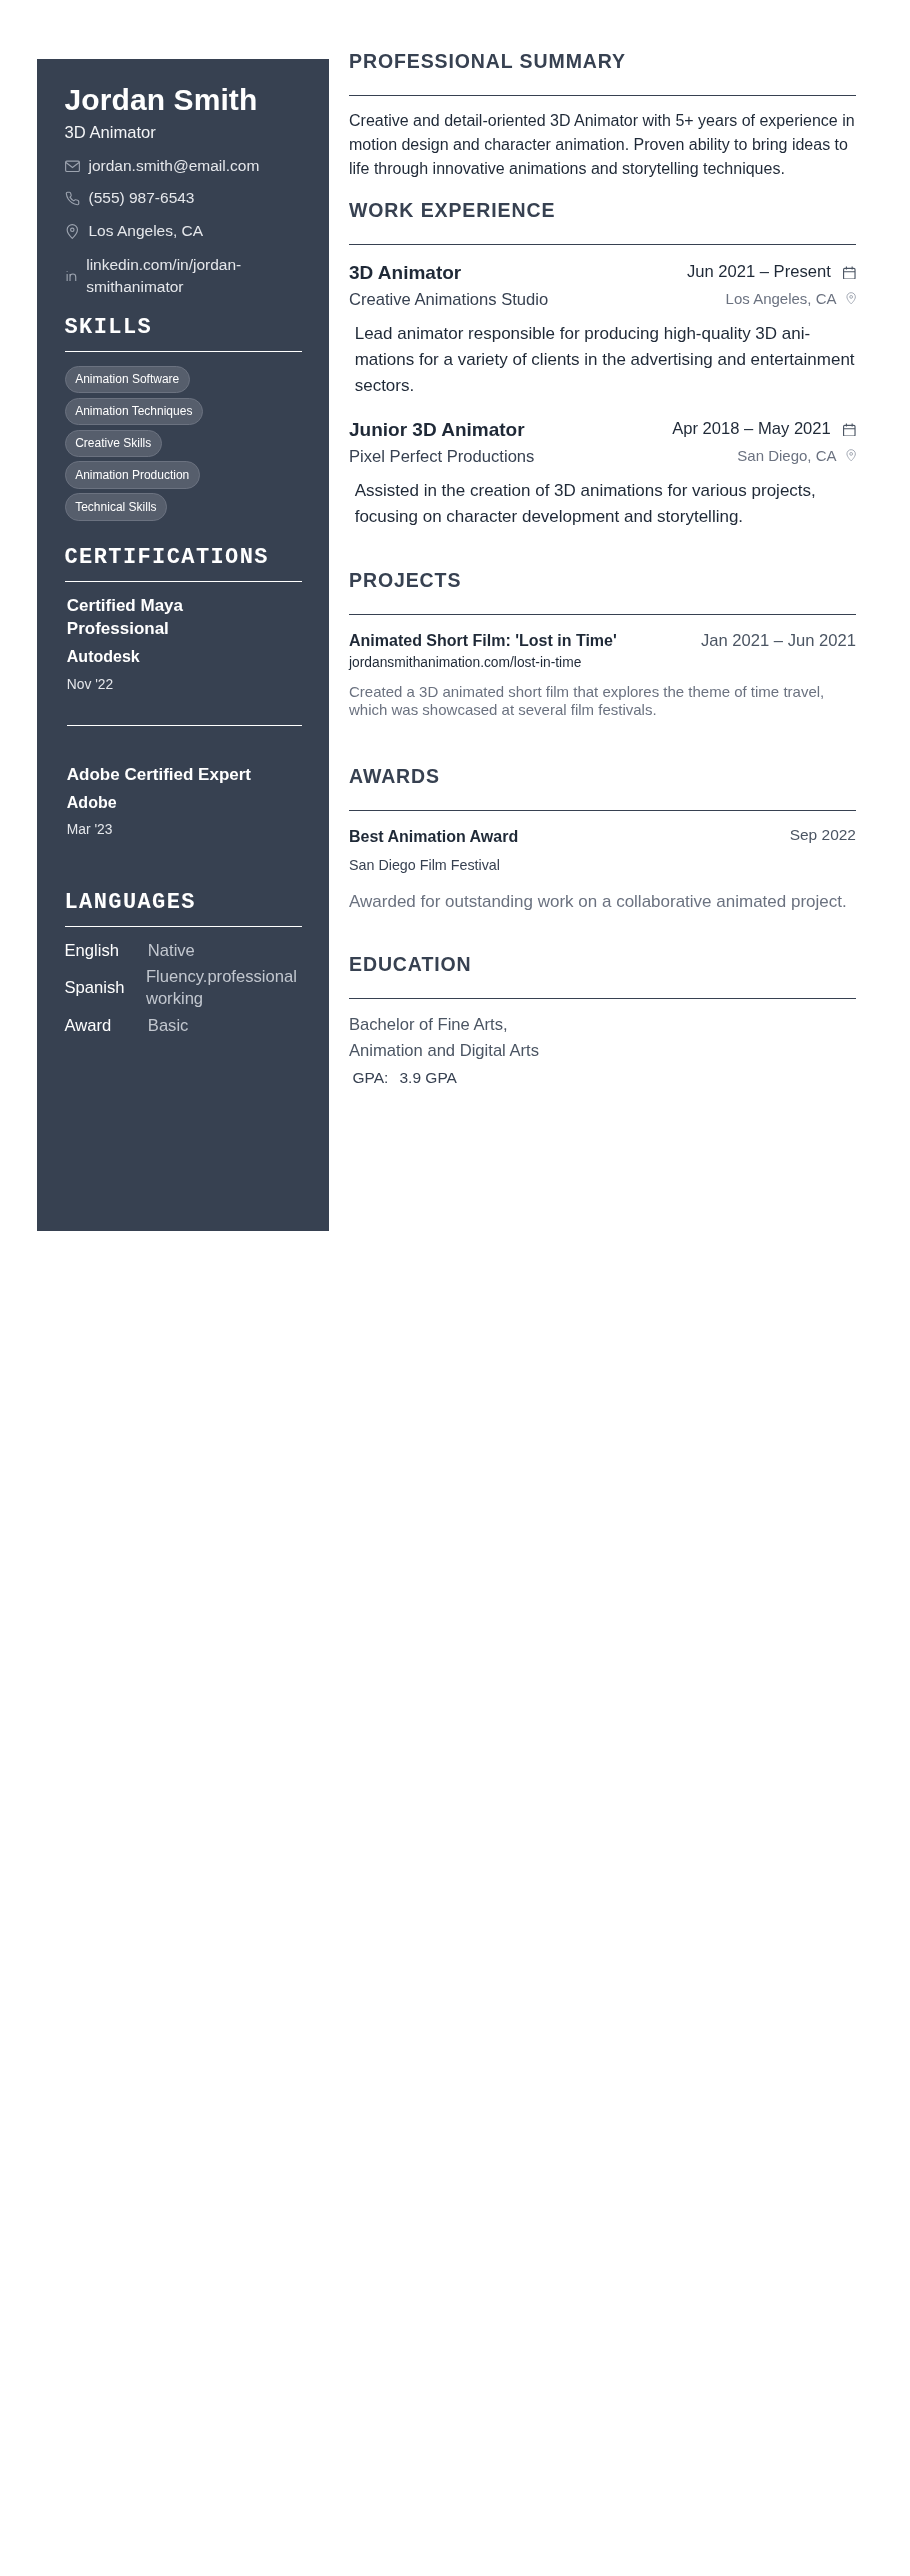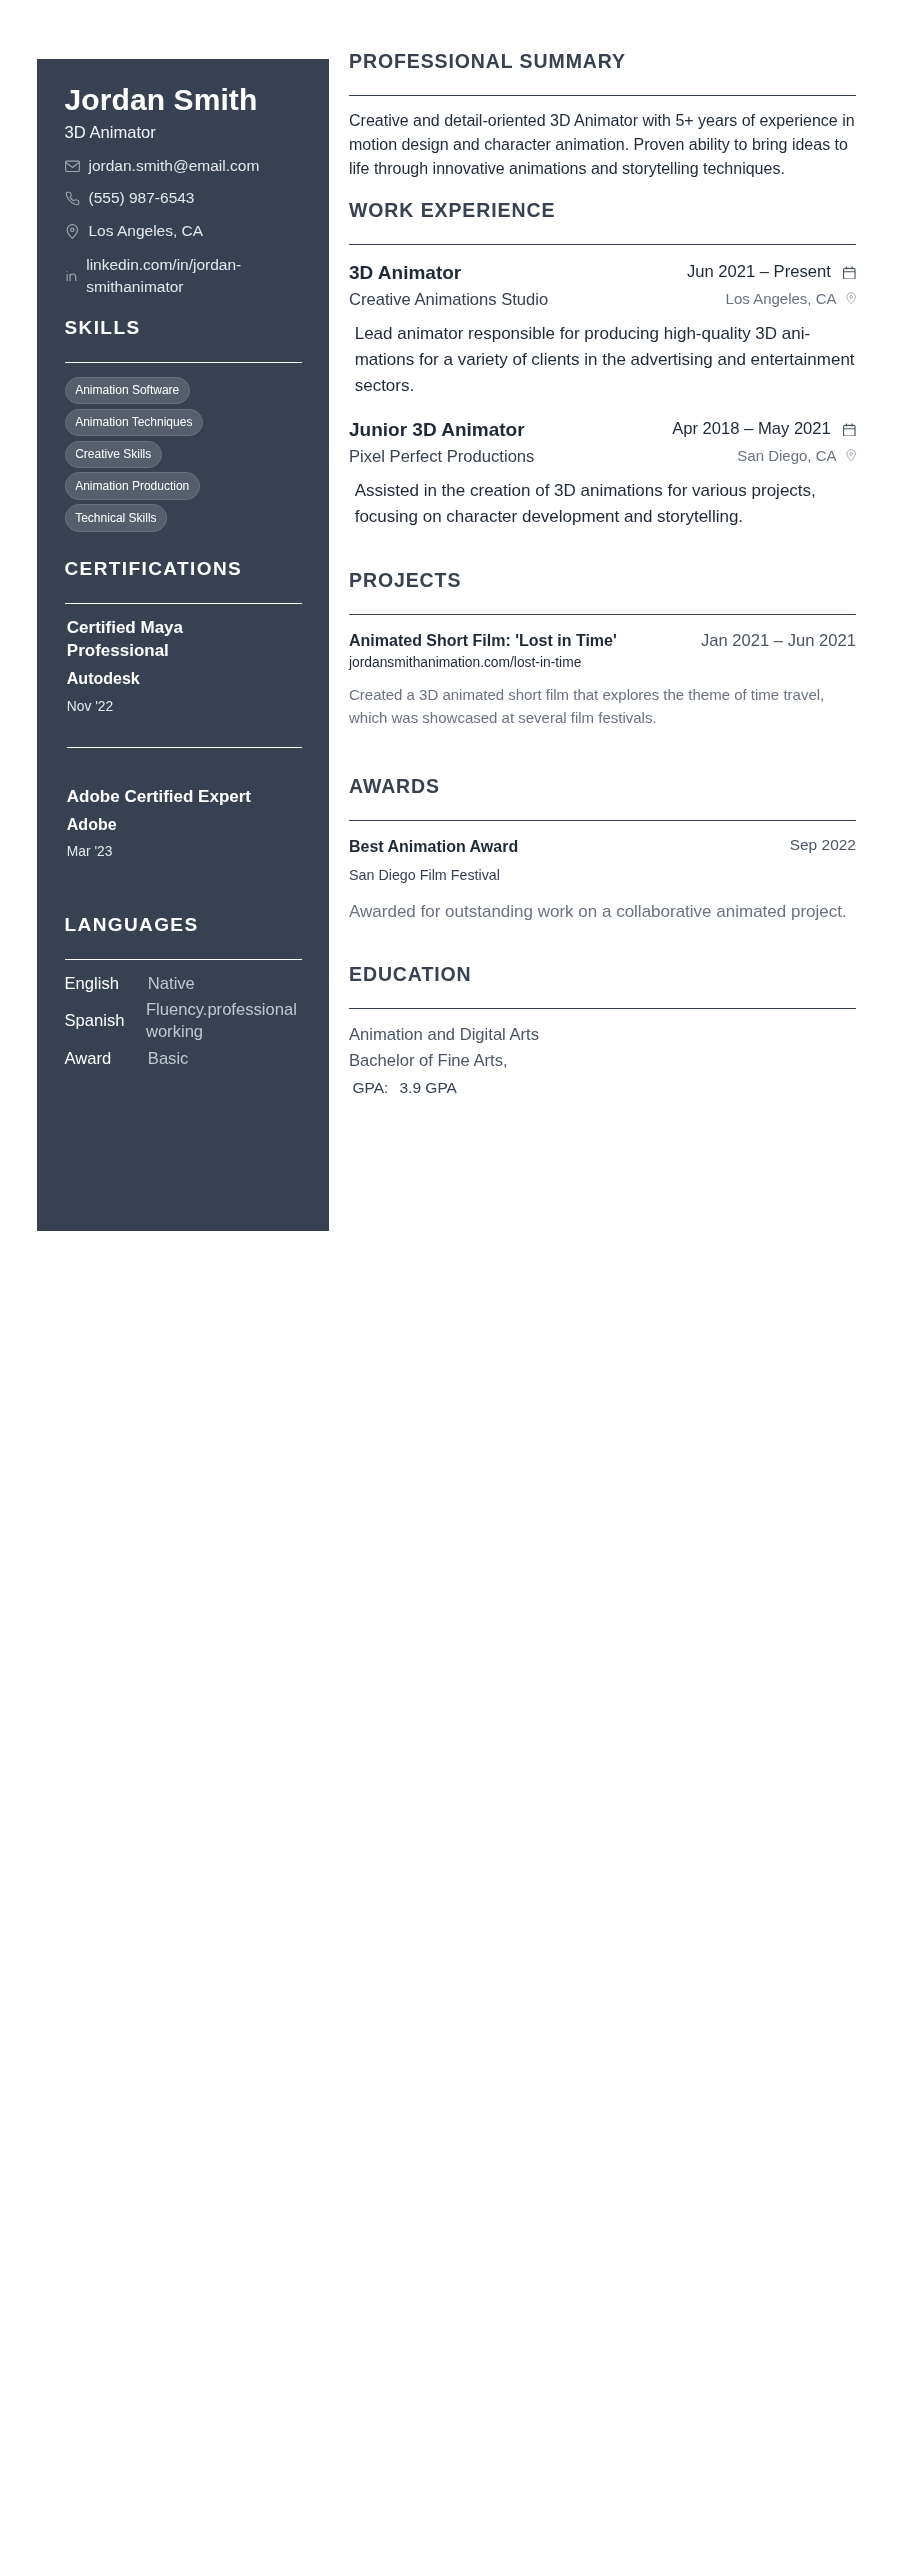--- a/index.html
+++ b/index.html
@@ -14,21 +14,21 @@
   }
   .name { font-size: 30px; font-weight: bold; line-height: 34px; margin-top: 3.4px; letter-spacing: 0.1px; }
   .role { font-size: 16.6px; line-height: 20.6px; margin-top: 5.7px; color: #f3f4f6; }
   .contacts { margin-top: 12.6px; }
   .contact { display: flex; align-items: center; font-size: 15.5px; color: #e5e7eb; margin-bottom: 12px; line-height: 20.6px; }
   .contact .ic { width: 16px; height: 16px; margin-right: 8px; flex: 0 0 16px; display: flex; align-items: center; justify-content: center; }
   .contact.linkedin { align-items: center; line-height: 22px; }
   .contact.linkedin .ic { margin-right: 5.7px; }
 
   .side-section { margin-top: 20.6px; }
-  .side-title { font-size: 19px; font-weight: bold; letter-spacing: 1.4px; line-height: 23px; padding-bottom: 23px; border-bottom: 1.1px solid #ffffff; }
+  .side-title { font-size: 22px; font-weight: bold; letter-spacing: 1.4px; line-height: 23px; padding-bottom: 12px; border-bottom: 1.1px solid #ffffff; font-family: Liberation Mono, monospace; }
   .skills { margin-top: 13.8px; }
   .pill {
     display: table; font-size: 12px; line-height: 13.8px; color: #ffffff;
     background: #565e6c; border: 1.1px solid #6b7280; border-radius: 13.8px;
     padding: 6.3px 9.7px 5.2px 9.7px; margin-bottom: 4.6px;
   }
 
   .cert { padding: 0 2.3px; }
   .cert-name { font-size: 17px; font-weight: bold; line-height: 23px; margin-top: 12.6px; }
   .cert-issuer { font-size: 16px; font-weight: bold; line-height: 20.6px; margin-top: 6.9px; }
@@ -55,21 +55,21 @@
   .job-date { font-size: 16.6px; color: #1f2937; display: flex; align-items: center; }
   .job-date .ic { margin-left: 12.6px; display: flex; }
   .job-company { font-size: 16.6px; color: #374151; line-height: 23px; margin-top: 3.4px; }
   .job-loc { font-size: 15px; color: #6b7280; display: flex; align-items: center; }
   .job-loc .ic { margin-left: 9.2px; display: flex; }
   .job-desc { font-size: 17px; line-height: 26px; color: #1f2937; margin-top: 9.2px; padding-left: 5.7px; }
 
   .proj-title { font-size: 16px; font-weight: bold; color: #1f2937; line-height: 22px; }
   .proj-date { font-size: 16.6px; color: #4b5563; }
   .proj-url { font-size: 13.8px; color: #1f2937; line-height: 18.4px; margin-top: 2.3px; }
-  .proj-desc { font-size: 15px; line-height: 23px; color: #6b7280; margin-top: 10.3px; }
+  .proj-desc { font-size: 15px; line-height: 18px; color: #6b7280; margin-top: 10.3px; }
 
   .award-title { font-size: 16px; font-weight: bold; color: #1f2937; line-height: 22px; }
   .award-date { font-size: 15.5px; color: #4b5563; }
   .award-org { font-size: 14.3px; color: #374151; line-height: 19.5px; margin-top: 8px; }
   .award-desc { font-size: 17px; line-height: 27.5px; color: #6b7280; margin-top: 12.6px; }
 
   .edu-school { font-size: 19px; font-weight: bold; color: #374151; line-height: 27.5px; width: 241px; }
   .edu-date { font-size: 16.6px; color: #1f2937; display: flex; align-items: center; }
   .edu-date .ic { margin-right: 3.4px; display: flex; }
   .edu-degree { font-size: 16.6px; color: #4b5563; line-height: 26px; margin-top: 2.3px; }
@@ -256,22 +256,22 @@
         </div>
         <div class="award-org">San Diego Film Festival</div>
         <p class="award-desc">Awarded for outstanding work on a collaborative animated project.</p>
       </div>
     </section>
 
     <section style="margin-top:38px;">
       <div class="sec-title">EDUCATION</div>
       <div style="margin-top:12.6px;">
         <div class="edu-degree">
+          <div>Bachelor of Fine Arts,</div>
           <div>Animation and Digital Arts</div>
-          <div>Bachelor of Fine Arts,</div>
         </div>
         <div class="edu-gpa">
           <span>GPA:</span>
           <span class="gpa-val">3.9 GPA</span>
         </div>
       </div>
     </section>
 
   </main>
 </div>

